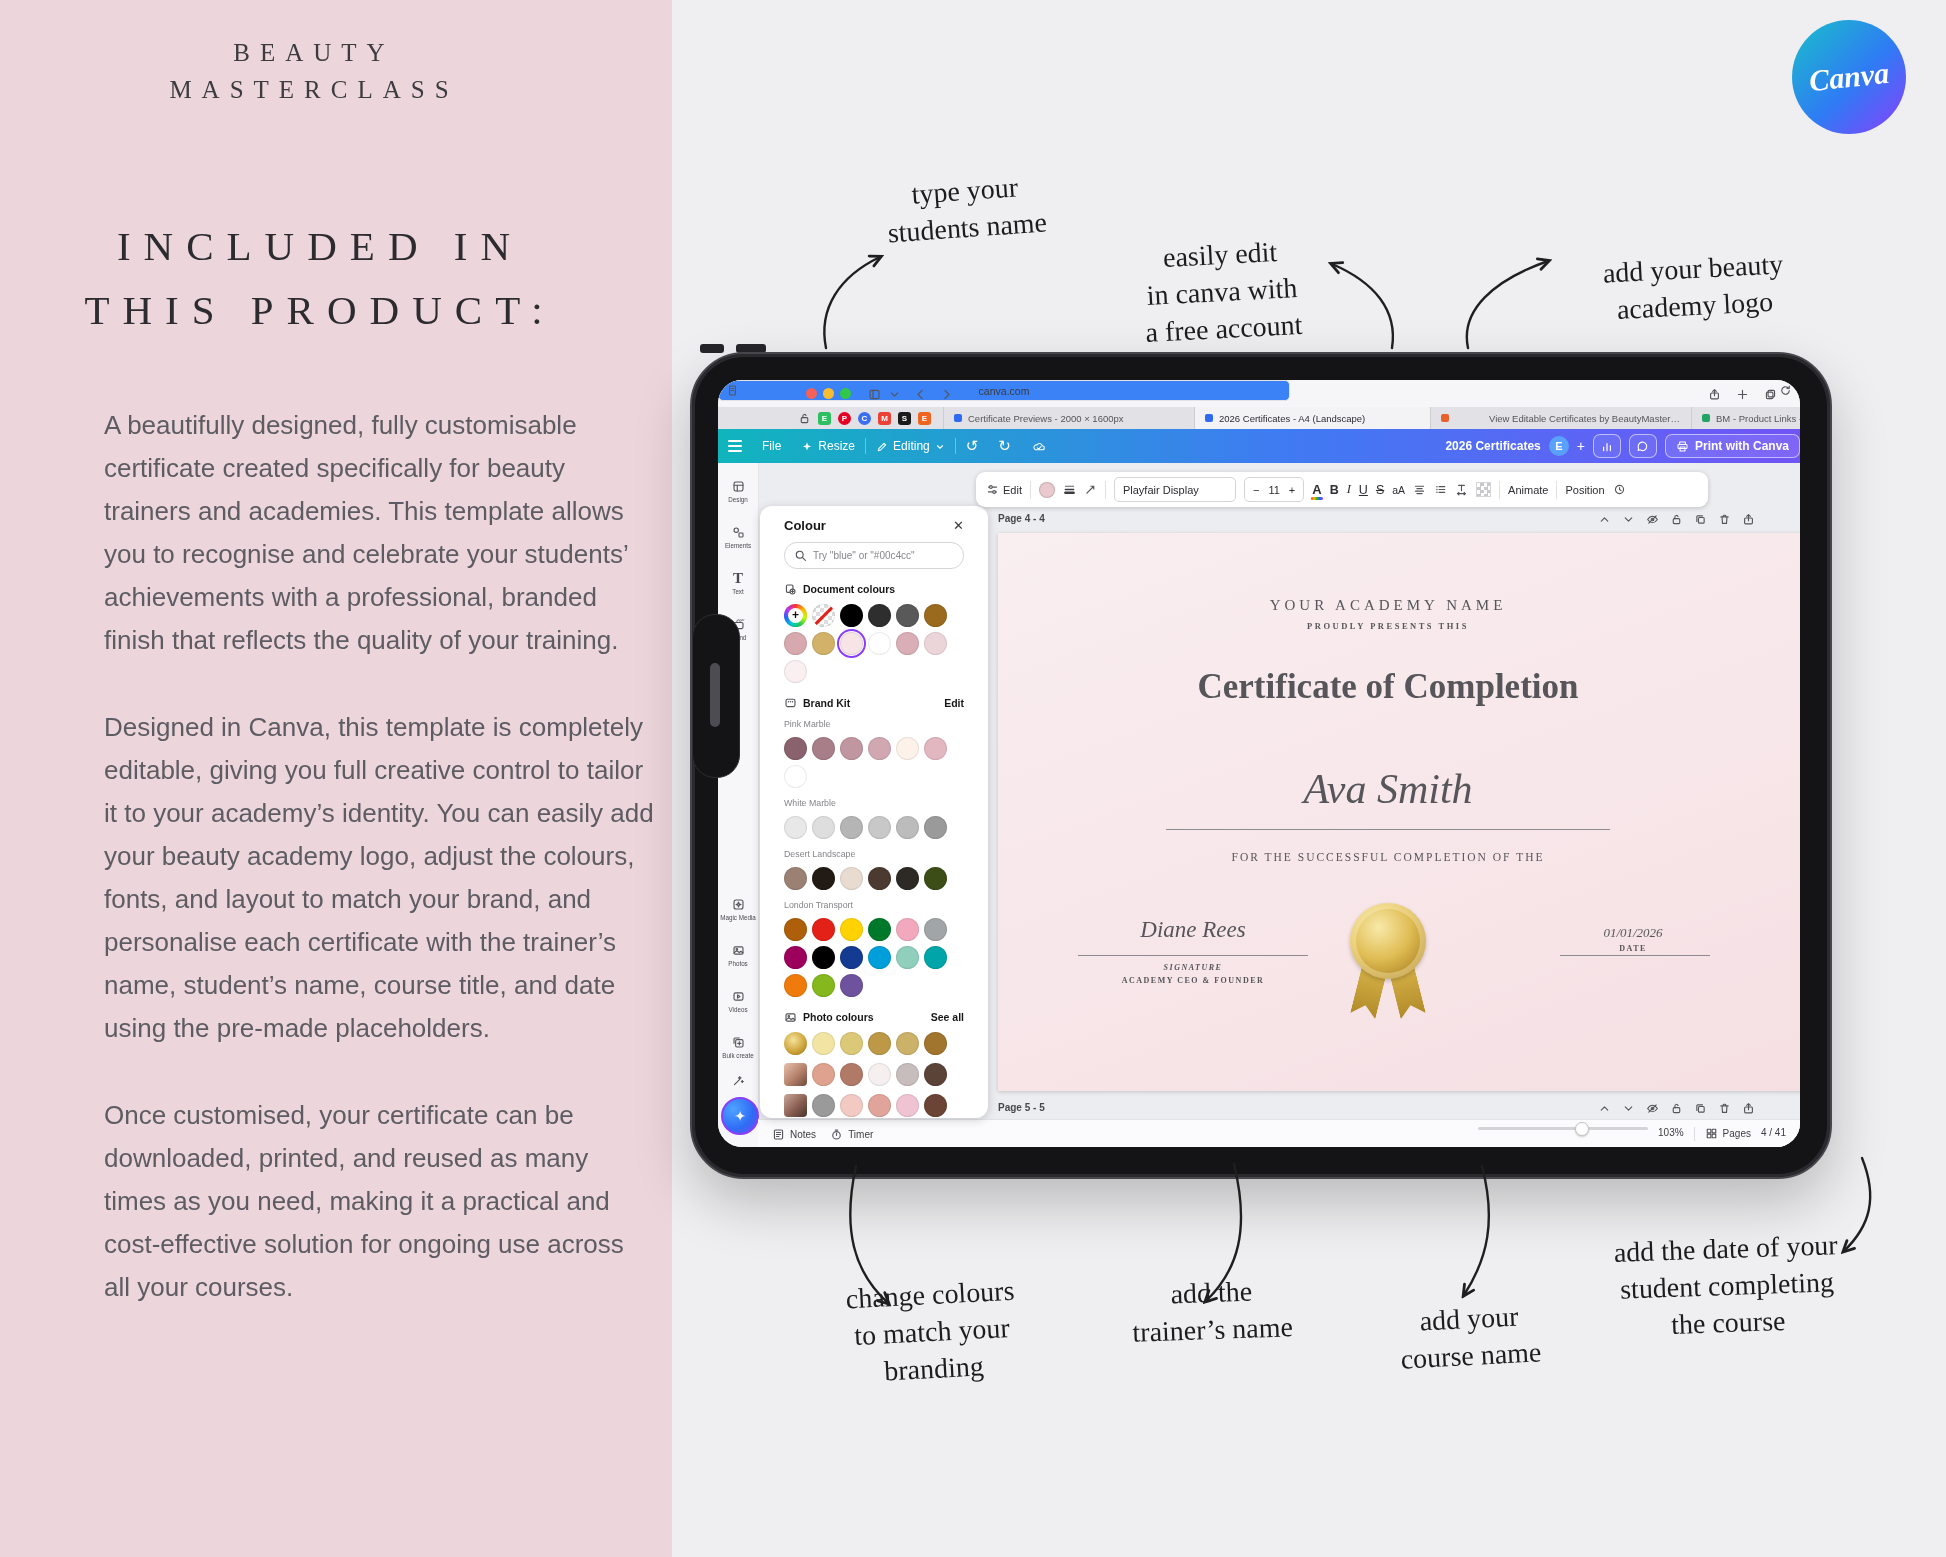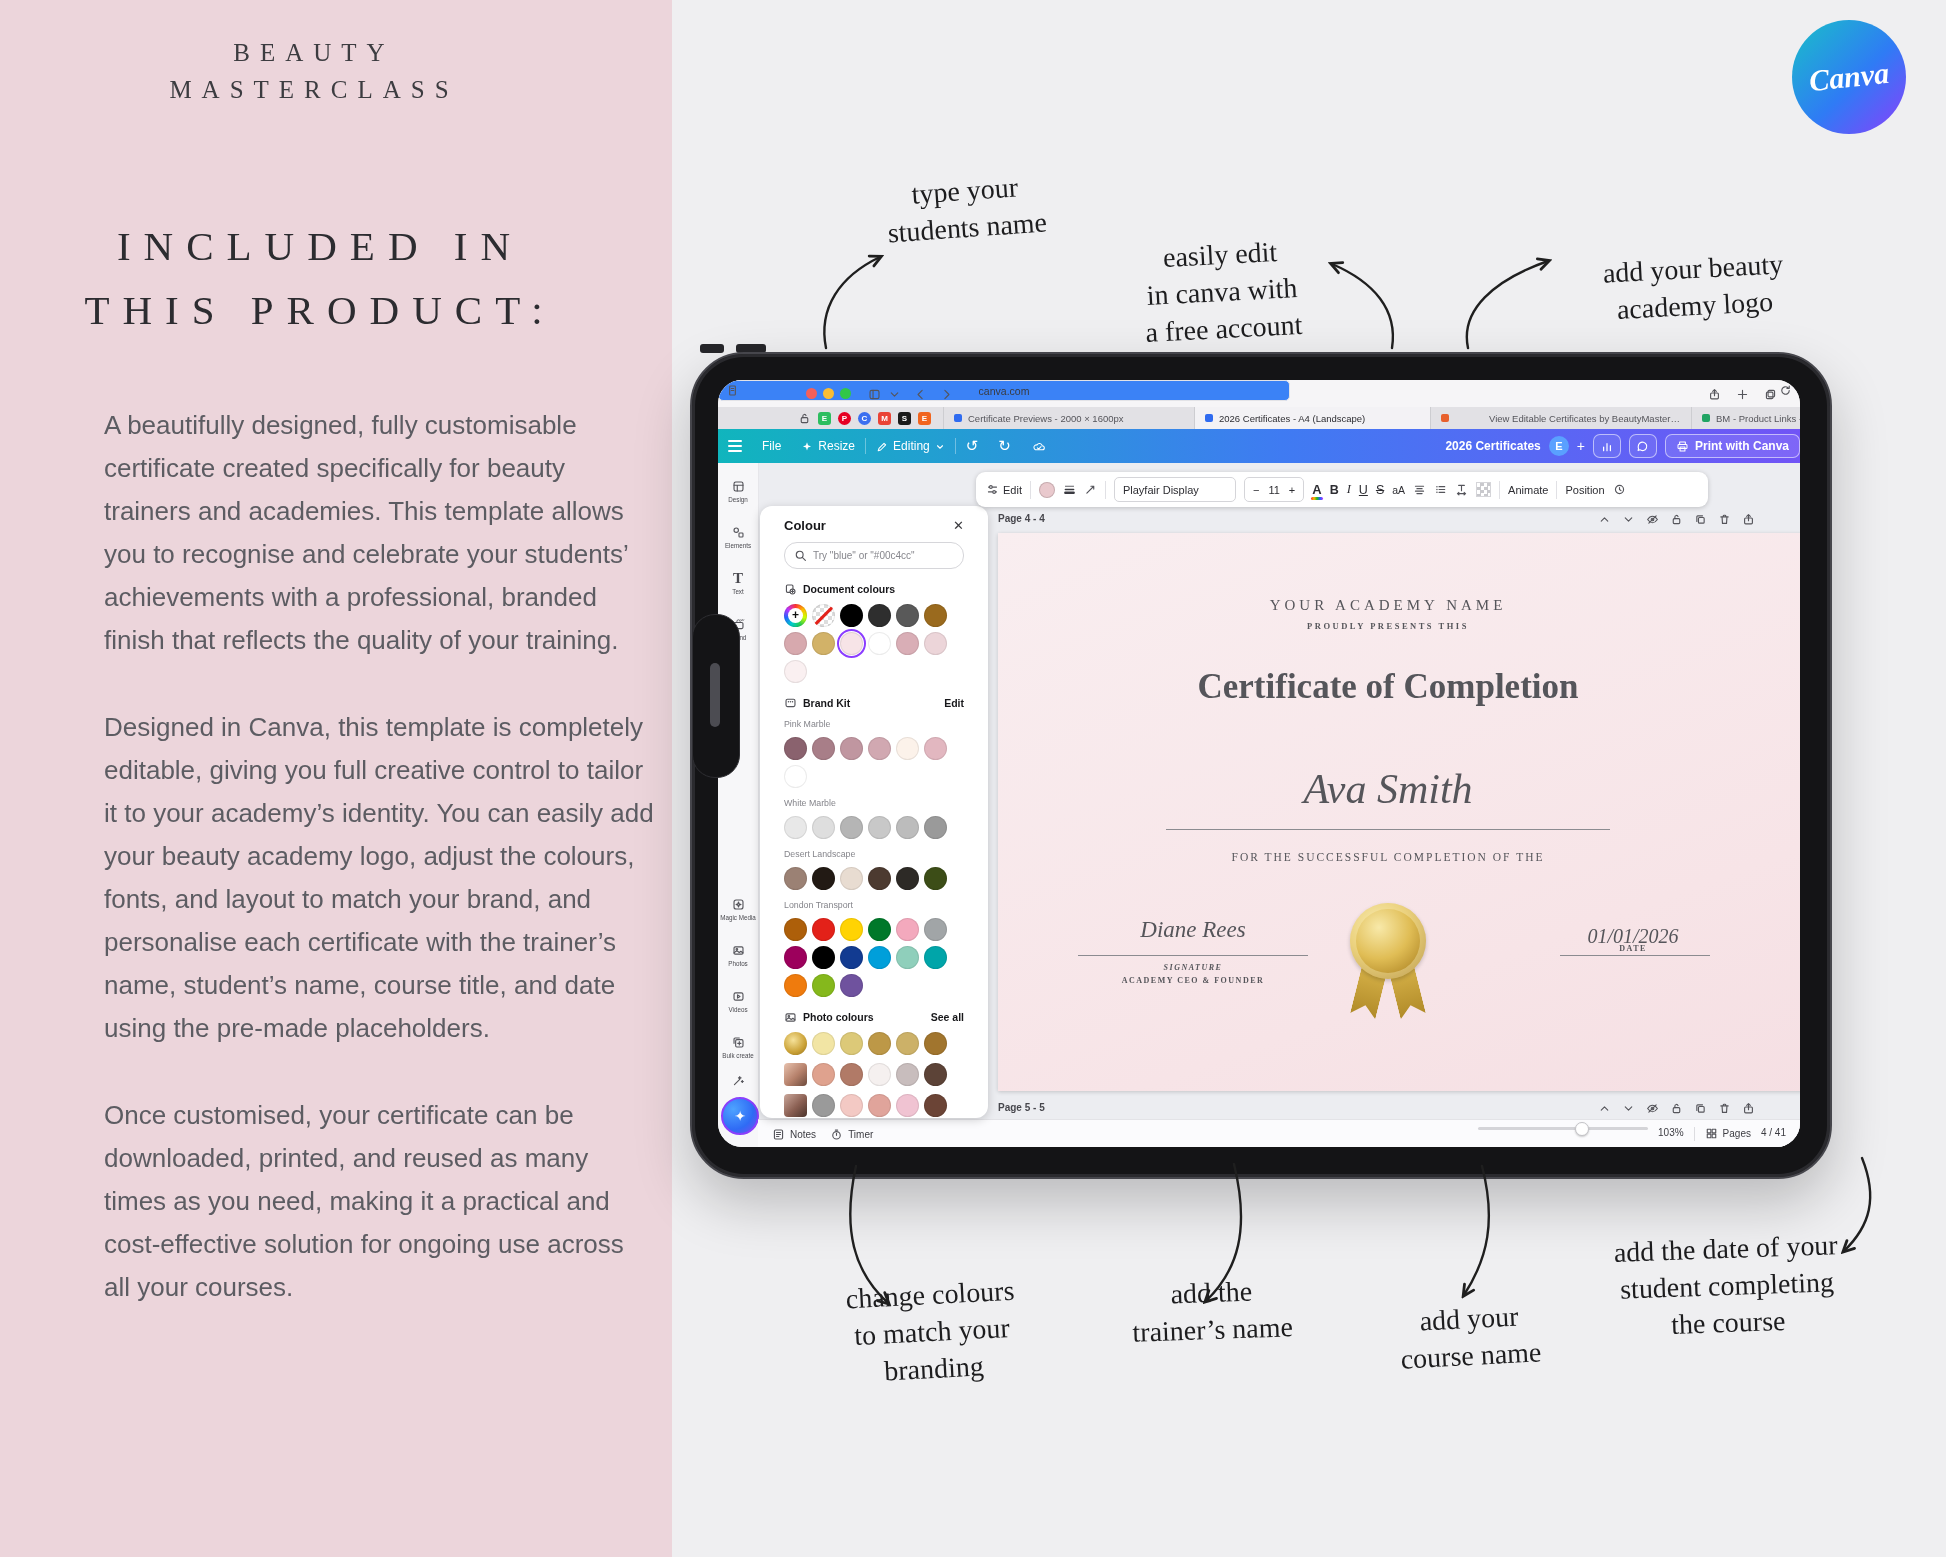--- a/index.html
+++ b/index.html
@@ -606,21 +606,21 @@
 
       <div class="c sig-name" style="top:384px;left:80px;width:230px;">Diane Rees</div>
       <div class="cline" style="left:80px;top:422px;width:230px;"></div>
       <div class="c sig-cap" style="top:430px;left:80px;width:230px;font-style:italic;">SIGNATURE</div>
       <div class="c sig-cap" style="top:443px;left:80px;width:230px;">ACADEMY CEO &amp; FOUNDER</div>
 
       <div id="medal" class="abs"></div>
       <div class="ribbon l abs"></div>
       <div class="ribbon r abs"></div>
 
-      <div class="c sig-name" style="top:392px;left:520px;width:230px;font-size:20px;">01/01/2026</div>
+      <div class="c sig-name" style="top:392px;left:520px;width:230px;font-size:13px;">01/01/2026</div>
       <div class="cline" style="left:562px;top:422px;width:150px;"></div>
       <div class="c sig-cap" style="top:411px;left:520px;width:230px;">DATE</div>
     </div>
 
     <div class="page-label abs" style="left:280px;top:722px;">Page 5 - 5</div>
     <div class="pg-icons abs" style="left:880px;top:719px;">
       <span><svg class="ic" width="13" height="13" viewBox="0 0 16 16" fill="none" stroke="currentColor" stroke-width="1.4" stroke-linecap="round" stroke-linejoin="round" style="color:#55555b">
             <path d="M4 10l4-4 4 4"></path>
           </svg></span>
       <span><svg class="ic" width="13" height="13" viewBox="0 0 16 16" fill="none" stroke="currentColor" stroke-width="1.4" stroke-linecap="round" stroke-linejoin="round" style="color:#55555b">

